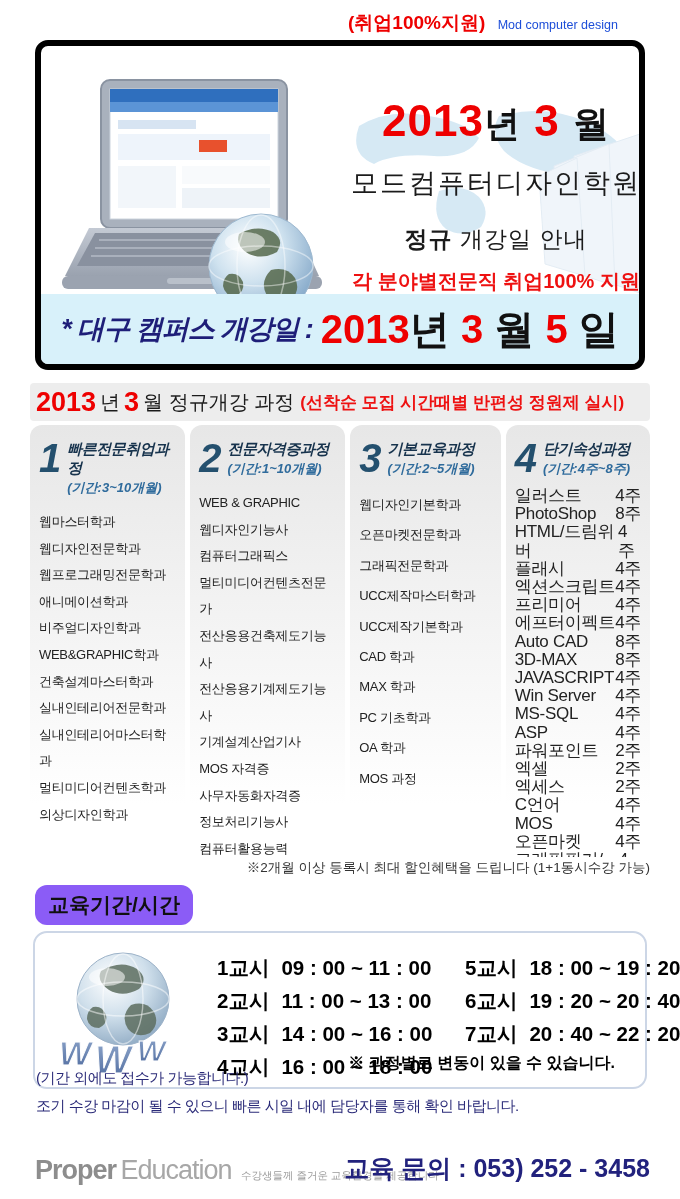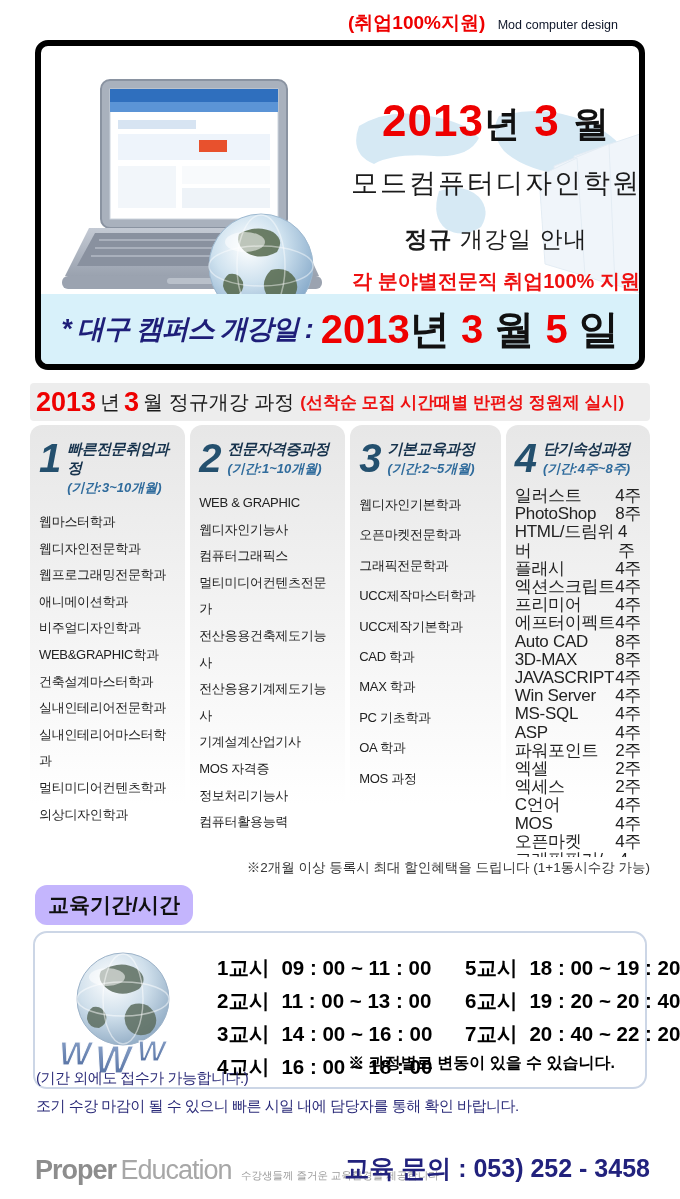--- a/index.html
+++ b/index.html
@@ -2,21 +2,21 @@
 <html><head>
 <meta charset="utf-8">
 <style>
   * { margin:0; padding:0; box-sizing:border-box; }
   body { background:#fff; font-family:"Liberation Sans", sans-serif; }
   .page { position:relative; width:680px; height:1199px; background:#fff; overflow:hidden; }
 
   
   .topbar { position:absolute; top:10px; left:348px; white-space:nowrap; }
   .top-red { color:#ee0000; font-size:19px; font-weight:900; }
-  .top-brand { color:#0f172a; font-size:12.5px; margin-left:8px; }
+  .top-brand { color:#1d4ed8; font-size:12.5px; margin-left:8px; }
 
   
   .hero-box { position:absolute; left:35px; top:40px; width:610px; height:330px;
               border:6px solid #000000; border-radius:13px; background:#fff; overflow:hidden; }
   .map-bg { position:absolute; right:-10px; top:50px; width:330px; height:210px; opacity:.85; }
   .laptop { position:absolute; left:8px; top:28px; width:305px; height:255px; }
   .hero-text { position:absolute; left:305px; top:50px; width:300px; text-align:center; }
   .hero-date { font-size:44px; font-weight:900; color:#111; letter-spacing:1px; }
   .hero-date .rd { color:#ee0000; }
   .hero-date .sfx { font-size:36px; font-weight:700; }
@@ -50,21 +50,21 @@
   .col-period { font-size:13px; font-weight:900; font-style:italic; color:#2f6b9c; margin-top:1px; }
   .col-items { margin-top:12px; font-size:13px; color:#222; letter-spacing:-0.3px; }
   .col-0 .col-items div, .col-1 .col-items div { line-height:26.6px; }
   .col-2 .col-items div { line-height:30.4px; }
   .col-3 .col-items { margin-top:9px; }
   .course-row { display:flex; justify-content:space-between; line-height:18.2px; font-size:17px; padding-right:2px; }
 
   .discount-note { position:absolute; top:859px; right:30px; font-size:13.5px; color:#333; }
 
   
-  .badge { position:absolute; left:35px; top:885px; width:158px; height:40px; background:#c4b5fd;
+  .badge { position:absolute; left:35px; top:885px; width:158px; height:40px; background:#8b5cf6;
            border-radius:12px; display:flex; align-items:center; justify-content:center;
            font-size:21px; font-weight:900; color:#101010; }
   .times-box { position:absolute; left:33px; top:931px; width:614px; height:158px;
                border:2px solid #ccd6e6; border-radius:14px; background:#fff; }
   .www-globe { position:absolute; left:22px; top:10px; width:145px; height:138px; }
   .times-grid { position:absolute; left:182px; top:18px; font-size:20.5px; font-weight:800; color:#000; }
   .time-row { display:flex; line-height:33px; white-space:nowrap; }
   .time-cell { display:inline-block; }
   .time-cell.left { width:248px; }
   .time-cell b { font-weight:800; }
@@ -217,20 +217,21 @@
       </div>
       <div class="col-items">
           <div>WEB &amp; GRAPHIC</div>
           <div>웹디자인기능사</div>
           <div>컴퓨터그래픽스</div>
           <div>멀티미디어컨텐츠전문가</div>
           <div>전산응용건축제도기능사</div>
           <div>전산응용기계제도기능사</div>
           <div>기계설계산업기사</div>
           <div>MOS 자격증</div>
+          <div>사무자동화자격증</div>
           <div>정보처리기능사</div>
           <div>컴퓨터활용능력</div>
         </div>
     </div>
     <div class="course-col col-2">
       <div class="col-head">
         <span class="col-num">3</span>
         <span class="col-titles">
           <div class="col-title">기본교육과정</div>
           <div class="col-period">(기간:2~5개월)</div>

